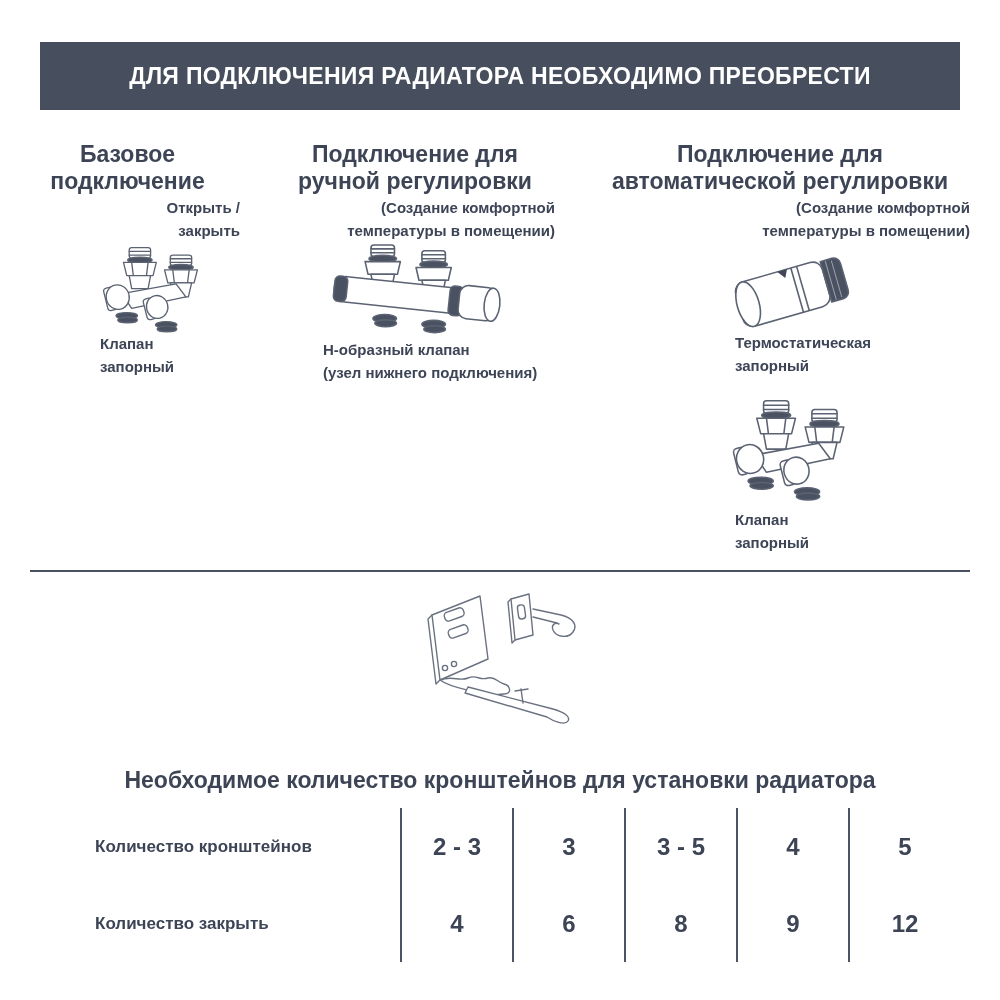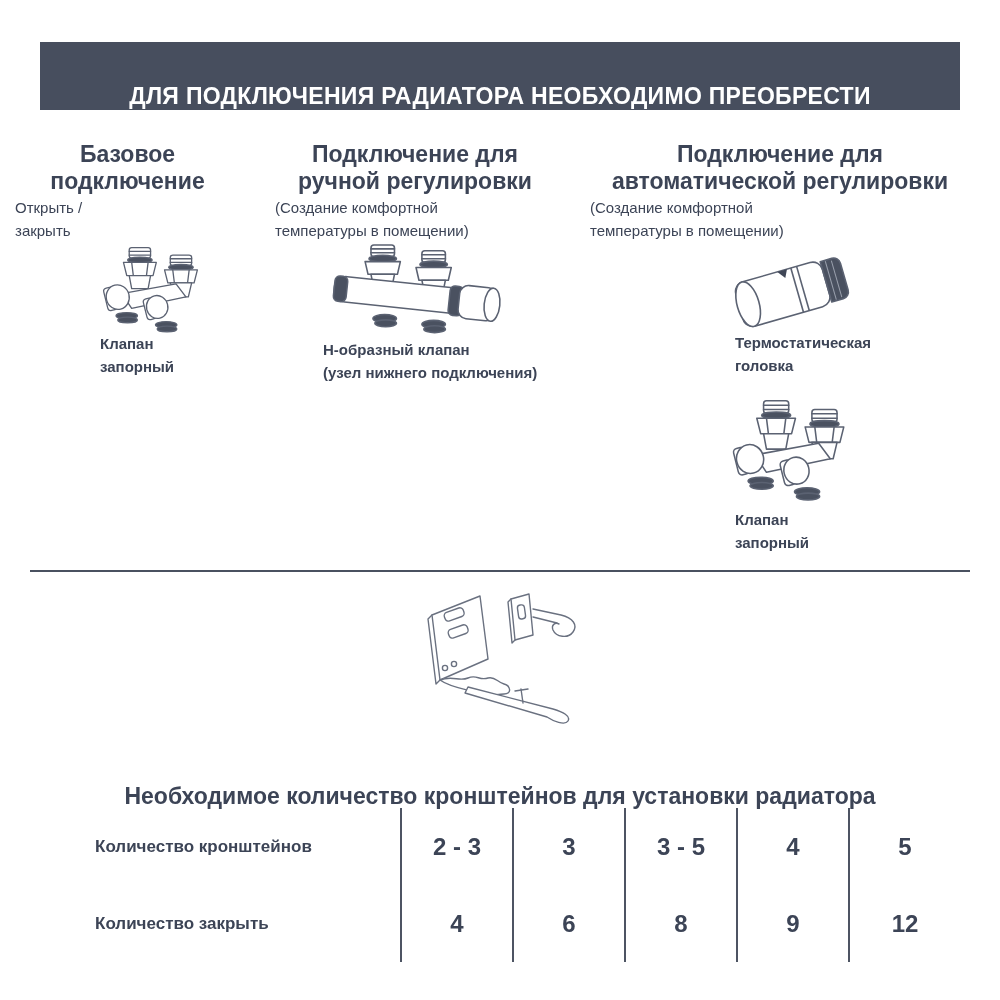--- a/index.html
+++ b/index.html
@@ -2,39 +2,39 @@
 <html><head>
 <meta charset="utf-8">
 <style>
   html,body{margin:0;padding:0;background:#ffffff;}
   .page{
     position:relative;width:1000px;height:1000px;background:#ffffff;
     font-family:"Liberation Sans",sans-serif;color:#3c4456;overflow:hidden;
   }
   .banner{
     position:absolute;left:40px;top:42px;width:920px;height:68px;
-    display:flex;align-items:flex-end;justify-content:center;text-align:center;
+    display:flex;align-items:center;justify-content:center;text-align:center;
     font-weight:bold;font-size:23px;letter-spacing:.3px;color:#ffffff;
   }
   .col-heading{
     position:absolute;font-weight:bold;font-size:23px;line-height:1.16;
     text-align:center;white-space:pre-line;
   }
   .col-subtitle{
-    position:absolute;font-weight:normal;font-size:15px;line-height:1.5;
-    text-align:left;white-space:pre-line;
+    position:absolute;font-weight:bold;font-size:15px;line-height:1.5;
+    text-align:right;white-space:pre-line;
   }
   .caption{
     position:absolute;font-weight:bold;font-size:15px;line-height:1.55;
     white-space:pre-line;text-align:left;
   }
   .illu{position:absolute;}
   .divider{position:absolute;left:30px;top:570px;width:940px;height:0;border-top:2px solid #4a5160;}
   .section-title{
-    position:absolute;left:0;top:783px;width:1000px;text-align:center;
+    position:absolute;left:0;top:767px;width:1000px;text-align:center;
     font-weight:bold;font-size:23px;
   }
   .btable{position:absolute;left:60px;top:808px;width:900px;}
   .t-row{display:flex;height:77px;}
   .t-label{
     width:340px;box-sizing:border-box;padding-left:35px;
     display:flex;align-items:center;font-weight:bold;font-size:17px;
   }
   .t-cell{
     width:112px;box-sizing:border-box;border-left:2px solid #4d5463;
@@ -138,21 +138,21 @@
       <ellipse cx="17" cy="41" rx="11" ry="23"></ellipse>
       <line x1="68" y1="18" x2="68" y2="64"></line>
       <line x1="74" y1="18" x2="74" y2="64"></line>
       <path d="M98 20 h12 a7 7 0 0 1 7 7 v28 a7 7 0 0 1 -7 7 h-12 z" fill="#4a5160"></path>
       <line x1="103" y1="21" x2="103" y2="61" stroke="#9aa0ac" stroke-width="1"></line>
       <line x1="109" y1="22" x2="109" y2="60" stroke="#9aa0ac" stroke-width="1"></line>
       <path d="M54 18 l10 0 -4 8 z" fill="#3f4656" stroke="none"></path>
     </g>
   </svg>
   <div class="caption" style="left:735px;top:331px;width:200px;">Термостатическая
-головка</div>
+запорный</div>
 
   <svg class="illu" style="left:722px;top:398px;" width="145" height="110" viewBox="0 0 150 112">
     <g fill="#ffffff" stroke="#5b6272" stroke-width="1.6" stroke-linejoin="round" stroke-linecap="round">
       <rect x="43" y="2" width="26" height="13" rx="3"></rect>
       <line x1="43" y1="6.5" x2="69" y2="6.5"></line>
         <line x1="43" y1="11" x2="69" y2="11"></line>
       <ellipse cx="56" cy="17" rx="15" ry="3.5" fill="#4a5160"></ellipse>
       <polygon points="36,20 76,20 72,36 40,36"></polygon>
       <line x1="46" y1="20" x2="48" y2="36"></line>
         <line x1="66" y1="20" x2="64" y2="36"></line>

